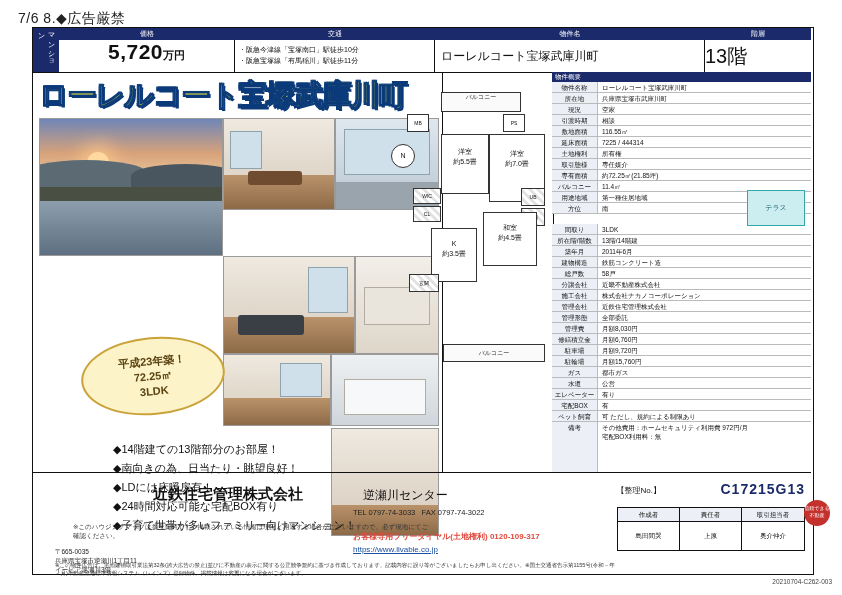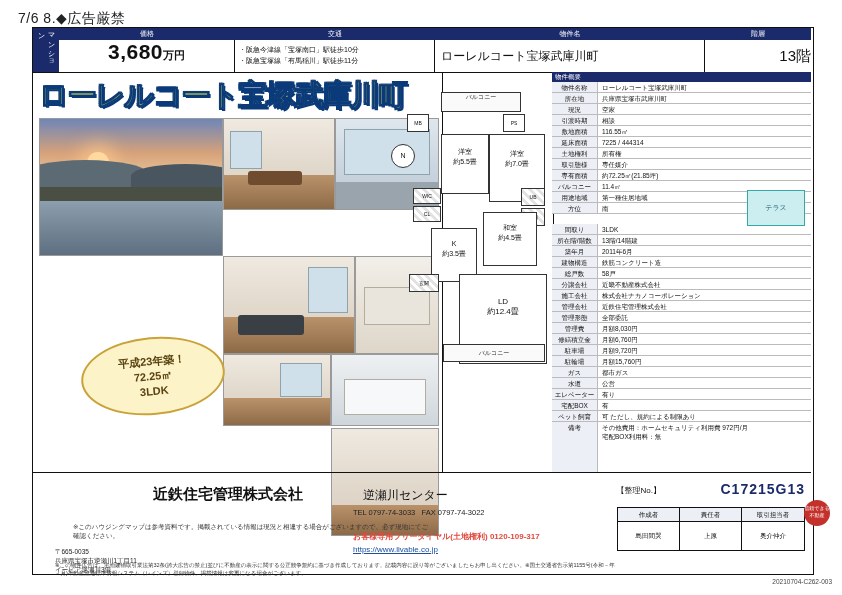--- a/index.html
+++ b/index.html
@@ -13,21 +13,21 @@
 
   
   .hdr{position:absolute;left:33px;top:28px;width:778px;height:44px;border-bottom:1px solid #111;}
   .hdr .cellhd{position:absolute;top:0;height:12px;background:#1b2a6b;color:#fff;font-size:7px;line-height:12px;text-align:center;border-right:1px solid #fff;}
   .hdr .cellbody{position:absolute;top:12px;height:32px;border-right:1px solid #111;box-sizing:border-box;}
   .vtag{position:absolute;left:0;top:0;width:26px;height:44px;background:#1b2a6b;color:#fff;font-size:7px;display:flex;align-items:center;justify-content:center;writing-mode:vertical-rl;letter-spacing:1px;}
   .price{font-size:21px;font-weight:bold;letter-spacing:0.5px;}
   .priceunit{font-size:11px;font-weight:bold;}
   .tinylines{font-size:7px;line-height:11px;padding-left:4px;}
   .bldname{font-size:12px;padding-left:6px;}
-  .floorno{font-size:15px;text-align:right;}
+  .floorno{font-size:20px;text-align:left;}
 
   
   .leftcol{position:absolute;left:33px;top:72px;width:409px;height:400px;}
   .title-band{position:absolute;left:6px;top:4px;width:398px;height:40px;}
   .title-band .t{
     font-size:29px;font-weight:bold;color:#f3ef3a;
     -webkit-text-stroke:1px #0a3a7a;
     text-shadow:2px 2px 0 #0a3a7a, -1px 1px 0 #0a3a7a, 1px -1px 0 #0a3a7a, -1px -1px 0 #0a3a7a;
     letter-spacing:-1px;white-space:nowrap;font-family:"DejaVu Sans",sans-serif;
   }
@@ -102,21 +102,21 @@
 
   <div class="hdr">
     <div class="vtag">マンション</div>
 
     <div class="cellhd" style="left:26px;width:176px;">価格</div>
     <div class="cellhd" style="left:202px;width:200px;">交通</div>
     <div class="cellhd" style="left:402px;width:270px;">物件名</div>
     <div class="cellhd" style="left:672px;width:106px;border-right:none;">階層</div>
 
     <div class="cellbody" style="left:26px;width:176px;text-align:center;">
-      <span class="price">3,680</span><span class="priceunit">万円</span>
+      <span class="price">5,720</span><span class="priceunit">万円</span>
     </div>
     <div class="cellbody tinylines" style="left:202px;width:200px;padding-top:4px;">
       <div>・阪急今津線「宝塚南口」駅徒歩10分</div>
       <div>・阪急宝塚線「有馬稲川」駅徒歩11分</div>
     </div>
     <div class="cellbody bldname" style="left:402px;width:270px;line-height:32px;">ローレルコート宝塚武庫川町</div>
     <div class="cellbody floorno" style="left:672px;width:106px;line-height:32px;border-right:none;">13階</div>
   </div>
 
   <div class="leftcol">
@@ -176,20 +176,27 @@
       <div class="wall" style="background:linear-gradient(#efe9e0,#d6cabb);"></div>
       <div class="floor" style="height:28%;"></div>
     </div>
 
     <div class="badge">
       <div>平成23年築！</div>
       <div>72.25㎡</div>
       <div>3LDK</div>
     </div>
 
+    <ul class="bullets">
+      <li>◆14階建ての13階部分のお部屋！</li>
+      <li>◆南向きの為、日当たり・眺望良好！</li>
+      <li>◆LDには床暖房有！</li>
+      <li>◆24時間対応可能な宅配BOX有り</li>
+      <li>◆子育て世帯が多いファミリー向けマンション！</li>
+    </ul>
 
     <div class="note">※このハウジングマップは参考資料です。掲載されている情報は現況と相違する場合がございますので、必ず現地にてご確認ください。</div>
   </div>
 
   <div class="fp"></div>
   <div class="fpbox">
     <div class="plan">
 
       <div class="bal" style="left:58px;top:0px;width:78px;height:18px;">バルコニー</div>
 
@@ -214,24 +221,20 @@
       <div class="rm" style="left:100px;top:120px;width:52px;height:42px;padding-top:10px;">
         <b>和室</b><br>
         <b>約4.5畳</b>
       </div>
 
       <div class="rm" style="left:48px;top:136px;width:44px;height:42px;padding-top:10px;">
         <b>K</b><br>
         <b>約3.5畳</b>
       </div>
 
-      <div class="rm" style="left:76px;top:182px;width:86px;height:66px;padding-top:22px;font-size:8px;">
-        <b>LD</b><br>
-        <b>約12.4畳</b>
-      </div>
 
       <div class="rm hatch" style="left:26px;top:182px;width:28px;height:16px;font-size:5px;line-height:16px;">玄関</div>
 
       <div class="bal" style="left:60px;top:252px;width:100px;height:16px;line-height:16px;">バルコニー</div>
 
       <div class="compass" style="left:8px;top:52px;">N</div>
     </div>
   </div>
 
   <div class="spec">

